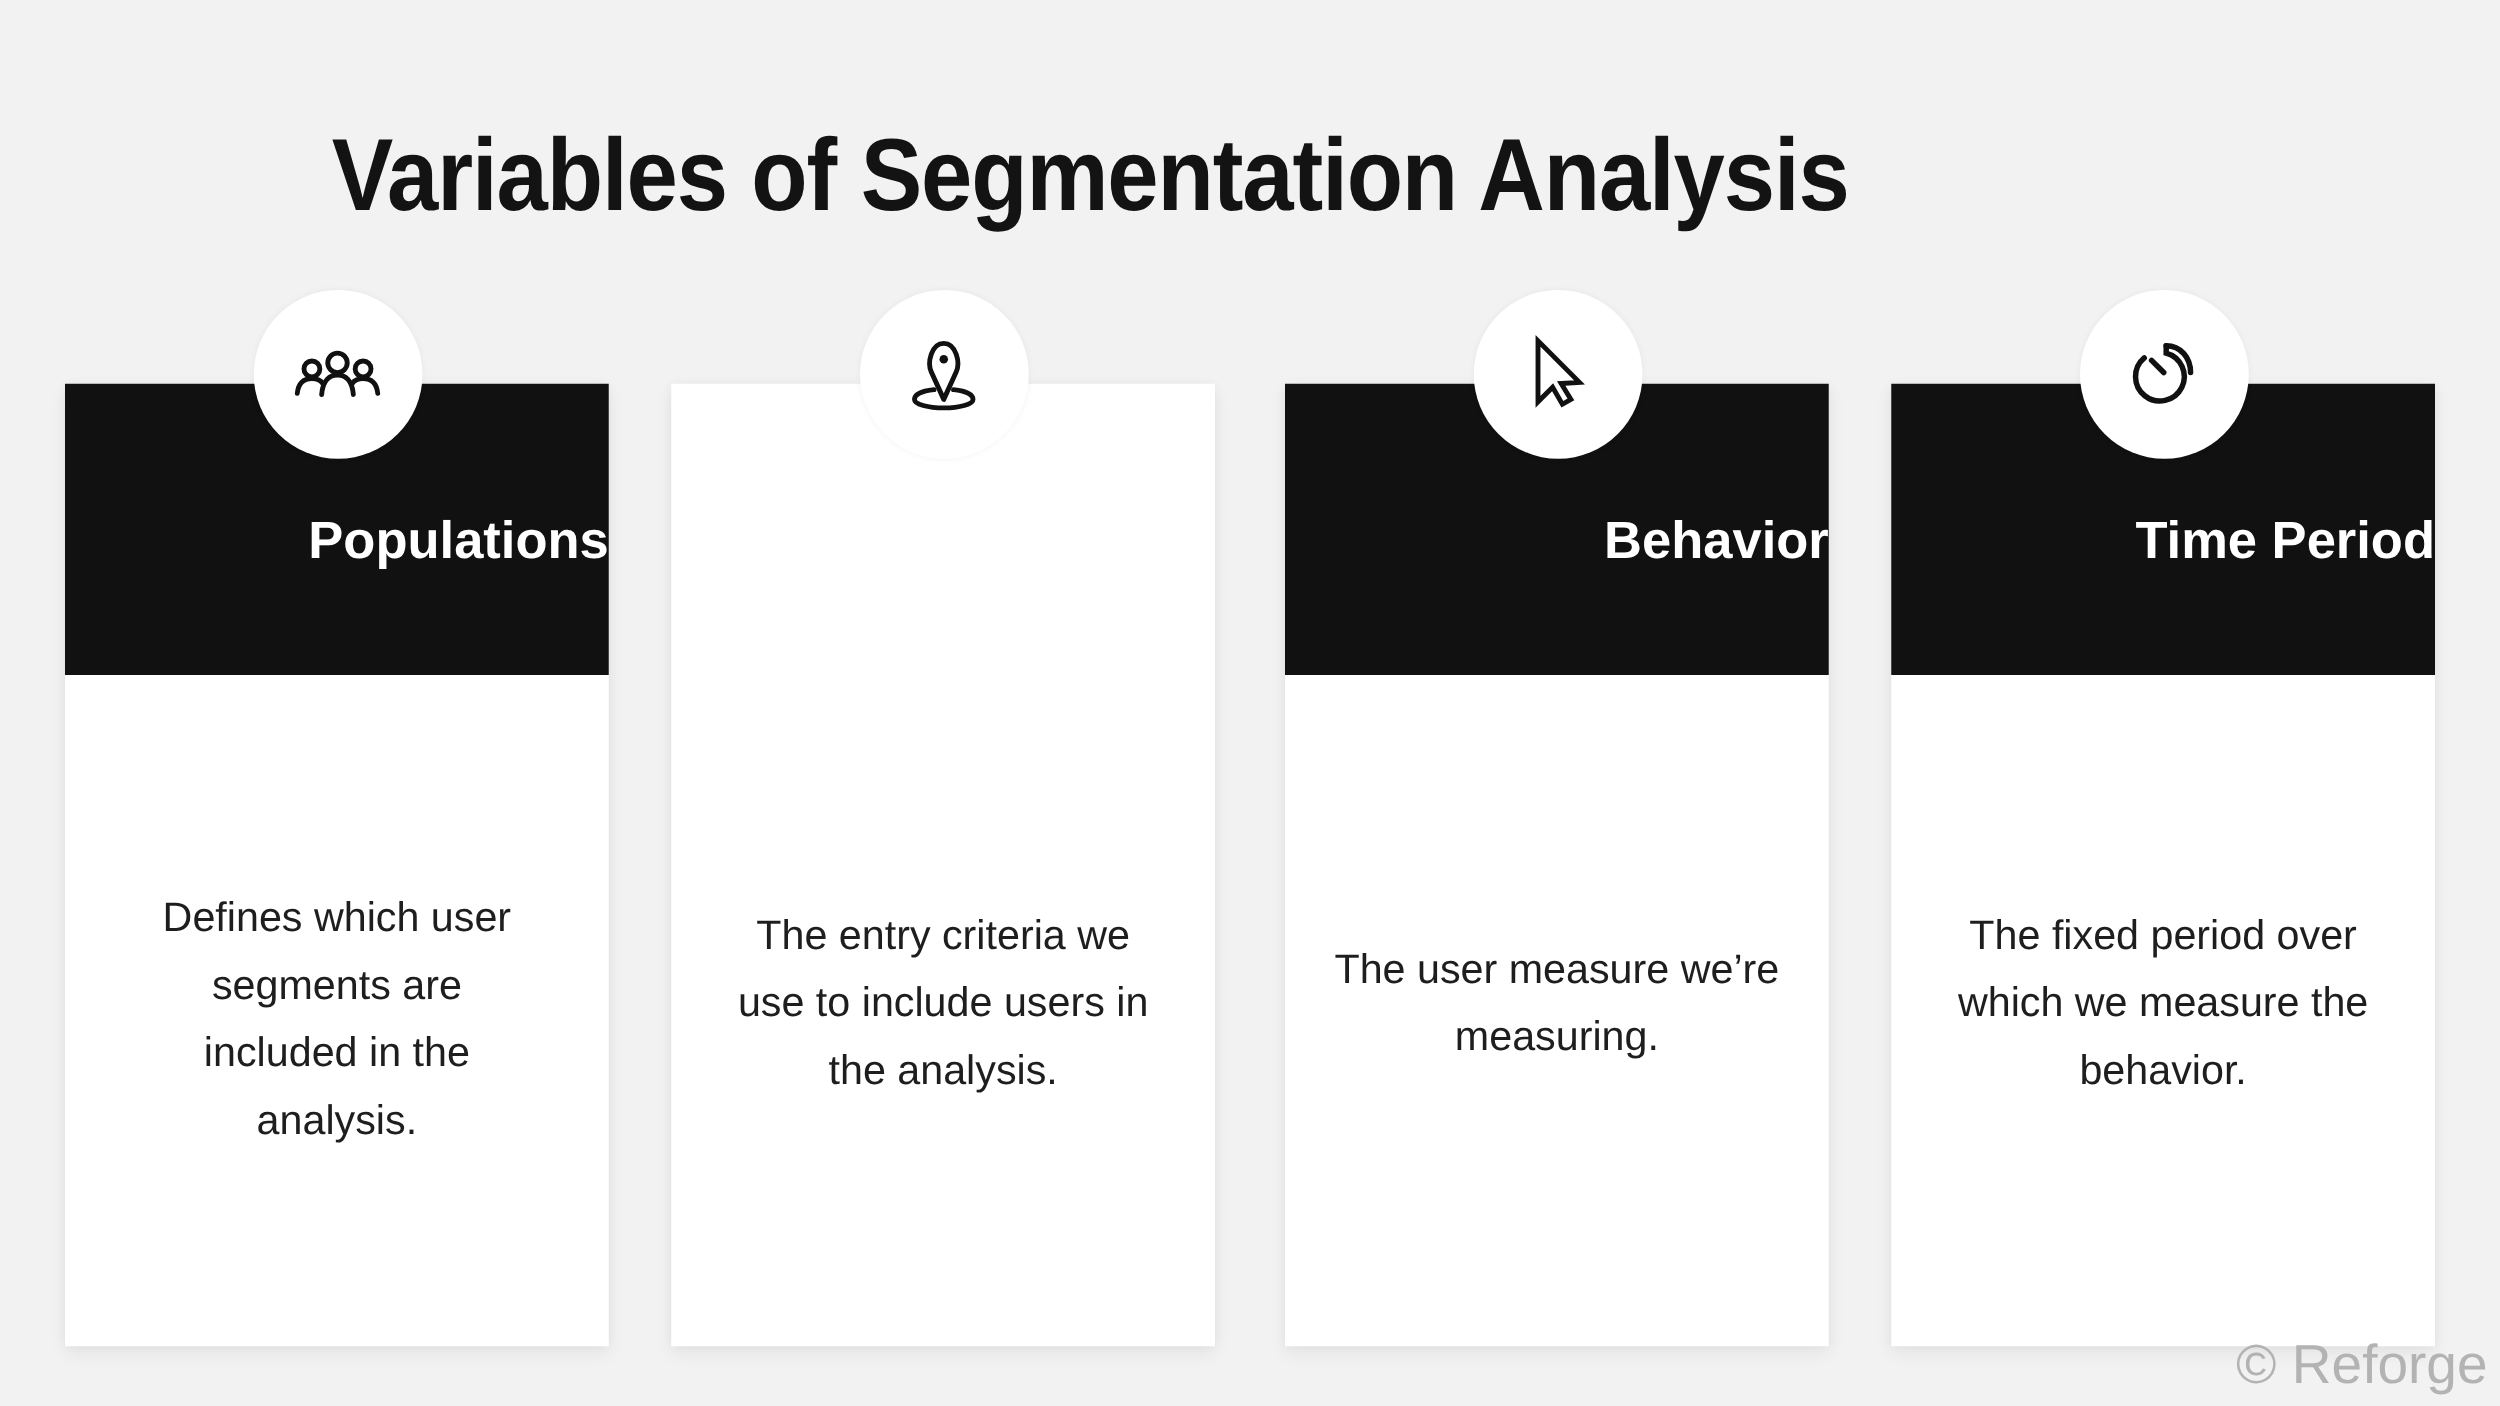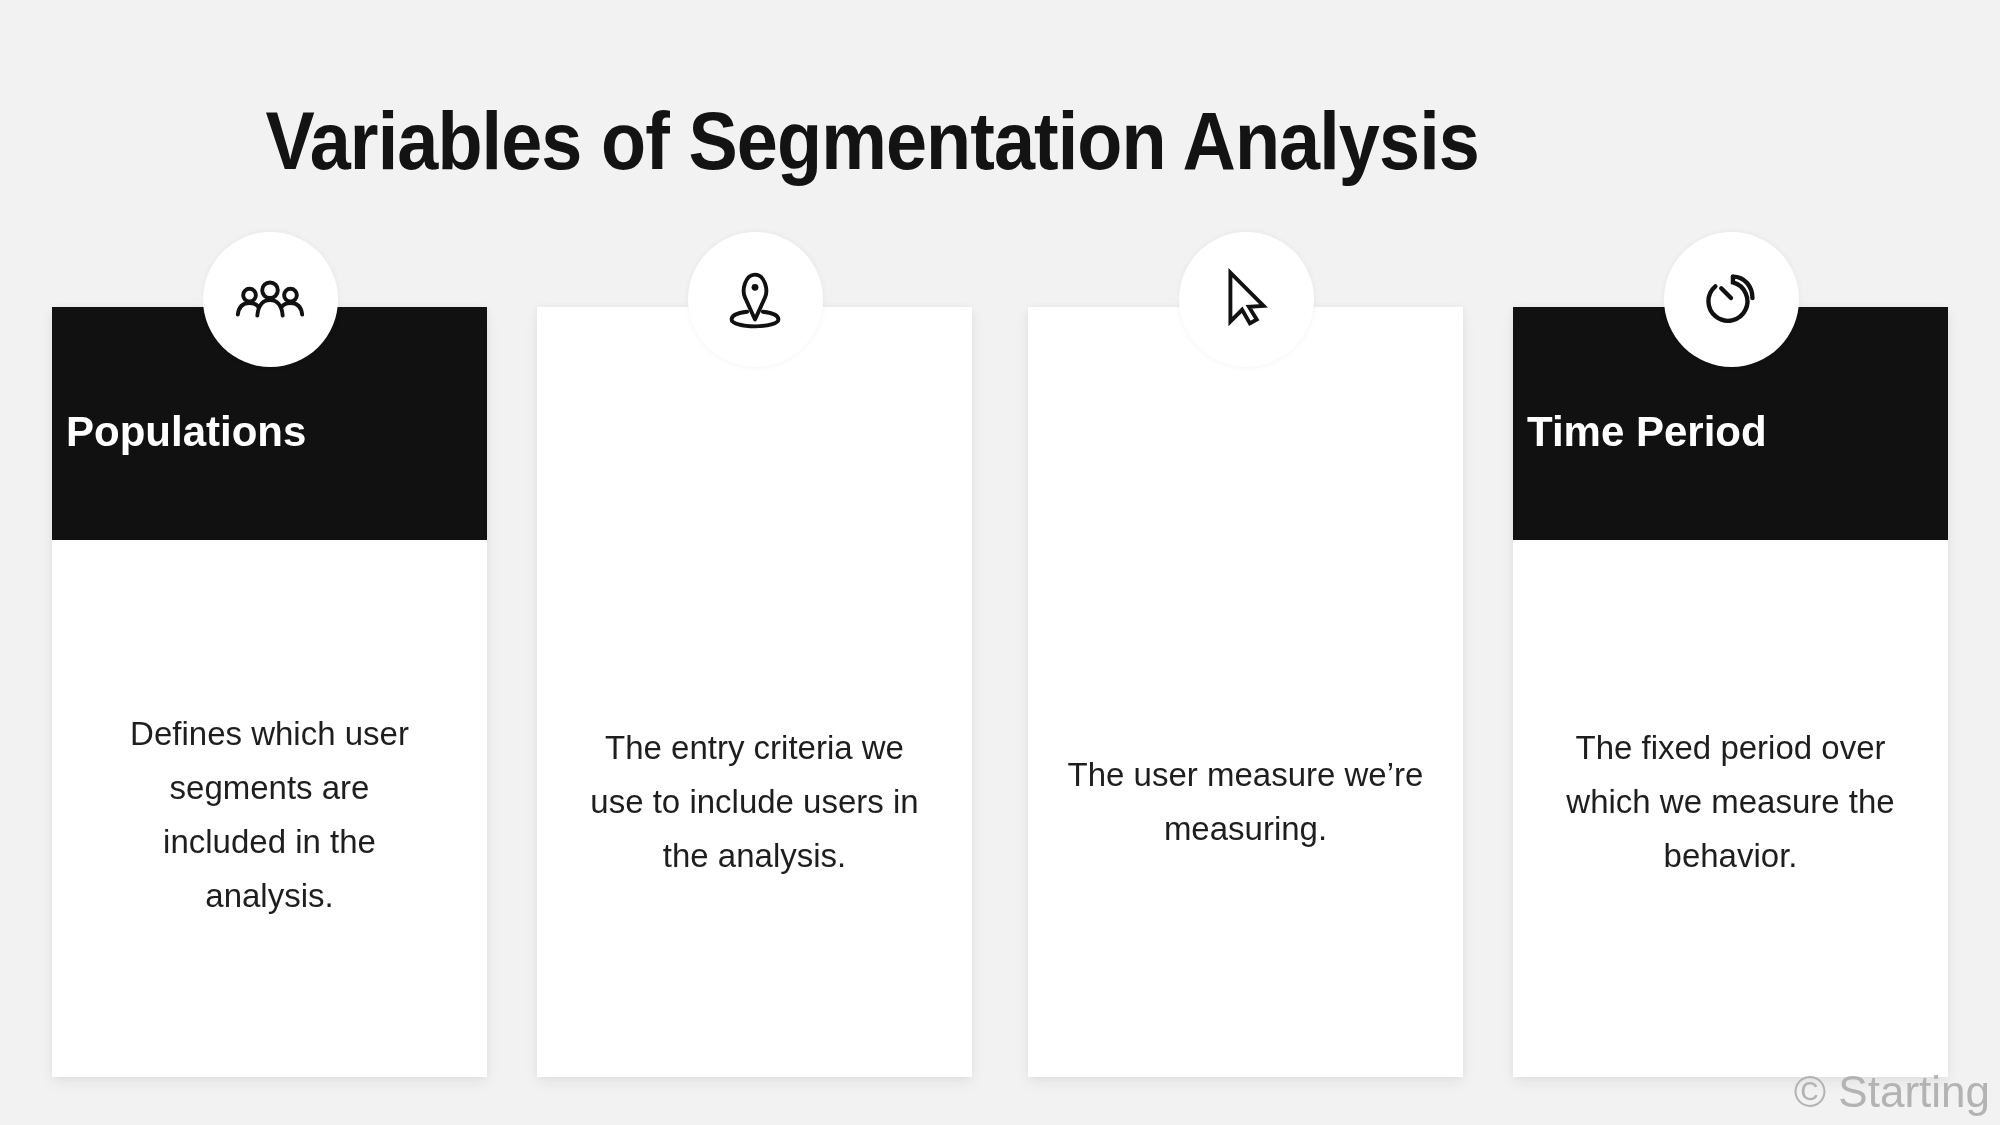--- a/index.html
+++ b/index.html
@@ -21,22 +21,22 @@
     position:absolute; top:307px; width:435px; height:770px;
     background:#ffffff;
     box-shadow:0 6px 14px rgba(0,0,0,0.06), 0 0 8px rgba(0,0,0,0.04);
   }
   .card-header {
     position:absolute; left:0; top:0; width:100%; height:233px;
     background:#111111;
   }
   .card-label {
     position:absolute; left:0; top:100px; width:100%;
-    text-align:left; color:#ffffff;
-    font-size:42px; font-weight:bold; line-height:50px;margin-left:14px;
+    text-align:right; color:#ffffff;
+    font-size:42px; font-weight:bold; line-height:50px;
   }
   .icon-circle {
     position:absolute; top:-75px; left:50%; margin-left:-67px;
     width:135px; height:135px; border-radius:50%;
     background:#ffffff;
     display:flex; align-items:center; justify-content:center;
     box-shadow:0 0 6px rgba(0,0,0,0.05);
   }
   .icon-circle svg { width:78px; height:78px; }
   .card-body {
@@ -84,20 +84,23 @@
       <circle cx="40" cy="27" r="3.5" fill="#111" stroke="none"></circle>
       <path d="M32 52 C22 53 16 56 16 60 C16 64 27 67 40 67 C53 67 64 64 64 60 C64 56 58 53 48 52"></path>
     </svg>
   </div>
   <div class="card-body">
     <div class="card-desc">The entry criteria we use to include users in the analysis.</div>
   </div>
 </div>
 
 <div class="card" style="left:1028px;">
+  <div class="card-header">
+    <div class="card-label">Behavior</div>
+  </div>
   <div class="icon-circle">
     <svg viewBox="0 0 80 80" fill="none" stroke="#111" stroke-width="4" stroke-linejoin="miter">
       <path d="M24 12 L24 62 L36 50 L44 64 L51 60 L43 47 L58 46 Z"></path>
     </svg>
   </div>
   <div class="card-body">
     <div class="card-desc">The user measure we’re measuring.</div>
   </div>
 </div>
 
@@ -110,13 +113,13 @@
       <path d="M42 16 L42 22 A20 20 0 1 1 24 26"></path>
       <path d="M42 16 C54 16 62 26 62 38"></path>
       <line x1="30" y1="28" x2="40" y2="38"></line>
     </svg>
   </div>
   <div class="card-body">
     <div class="card-desc">The fixed period over which we measure the behavior.</div>
   </div>
 </div>
 
-<div class="watermark">© Starting</div>
+<div class="watermark">© Reforge</div>
 
 </body></html>

